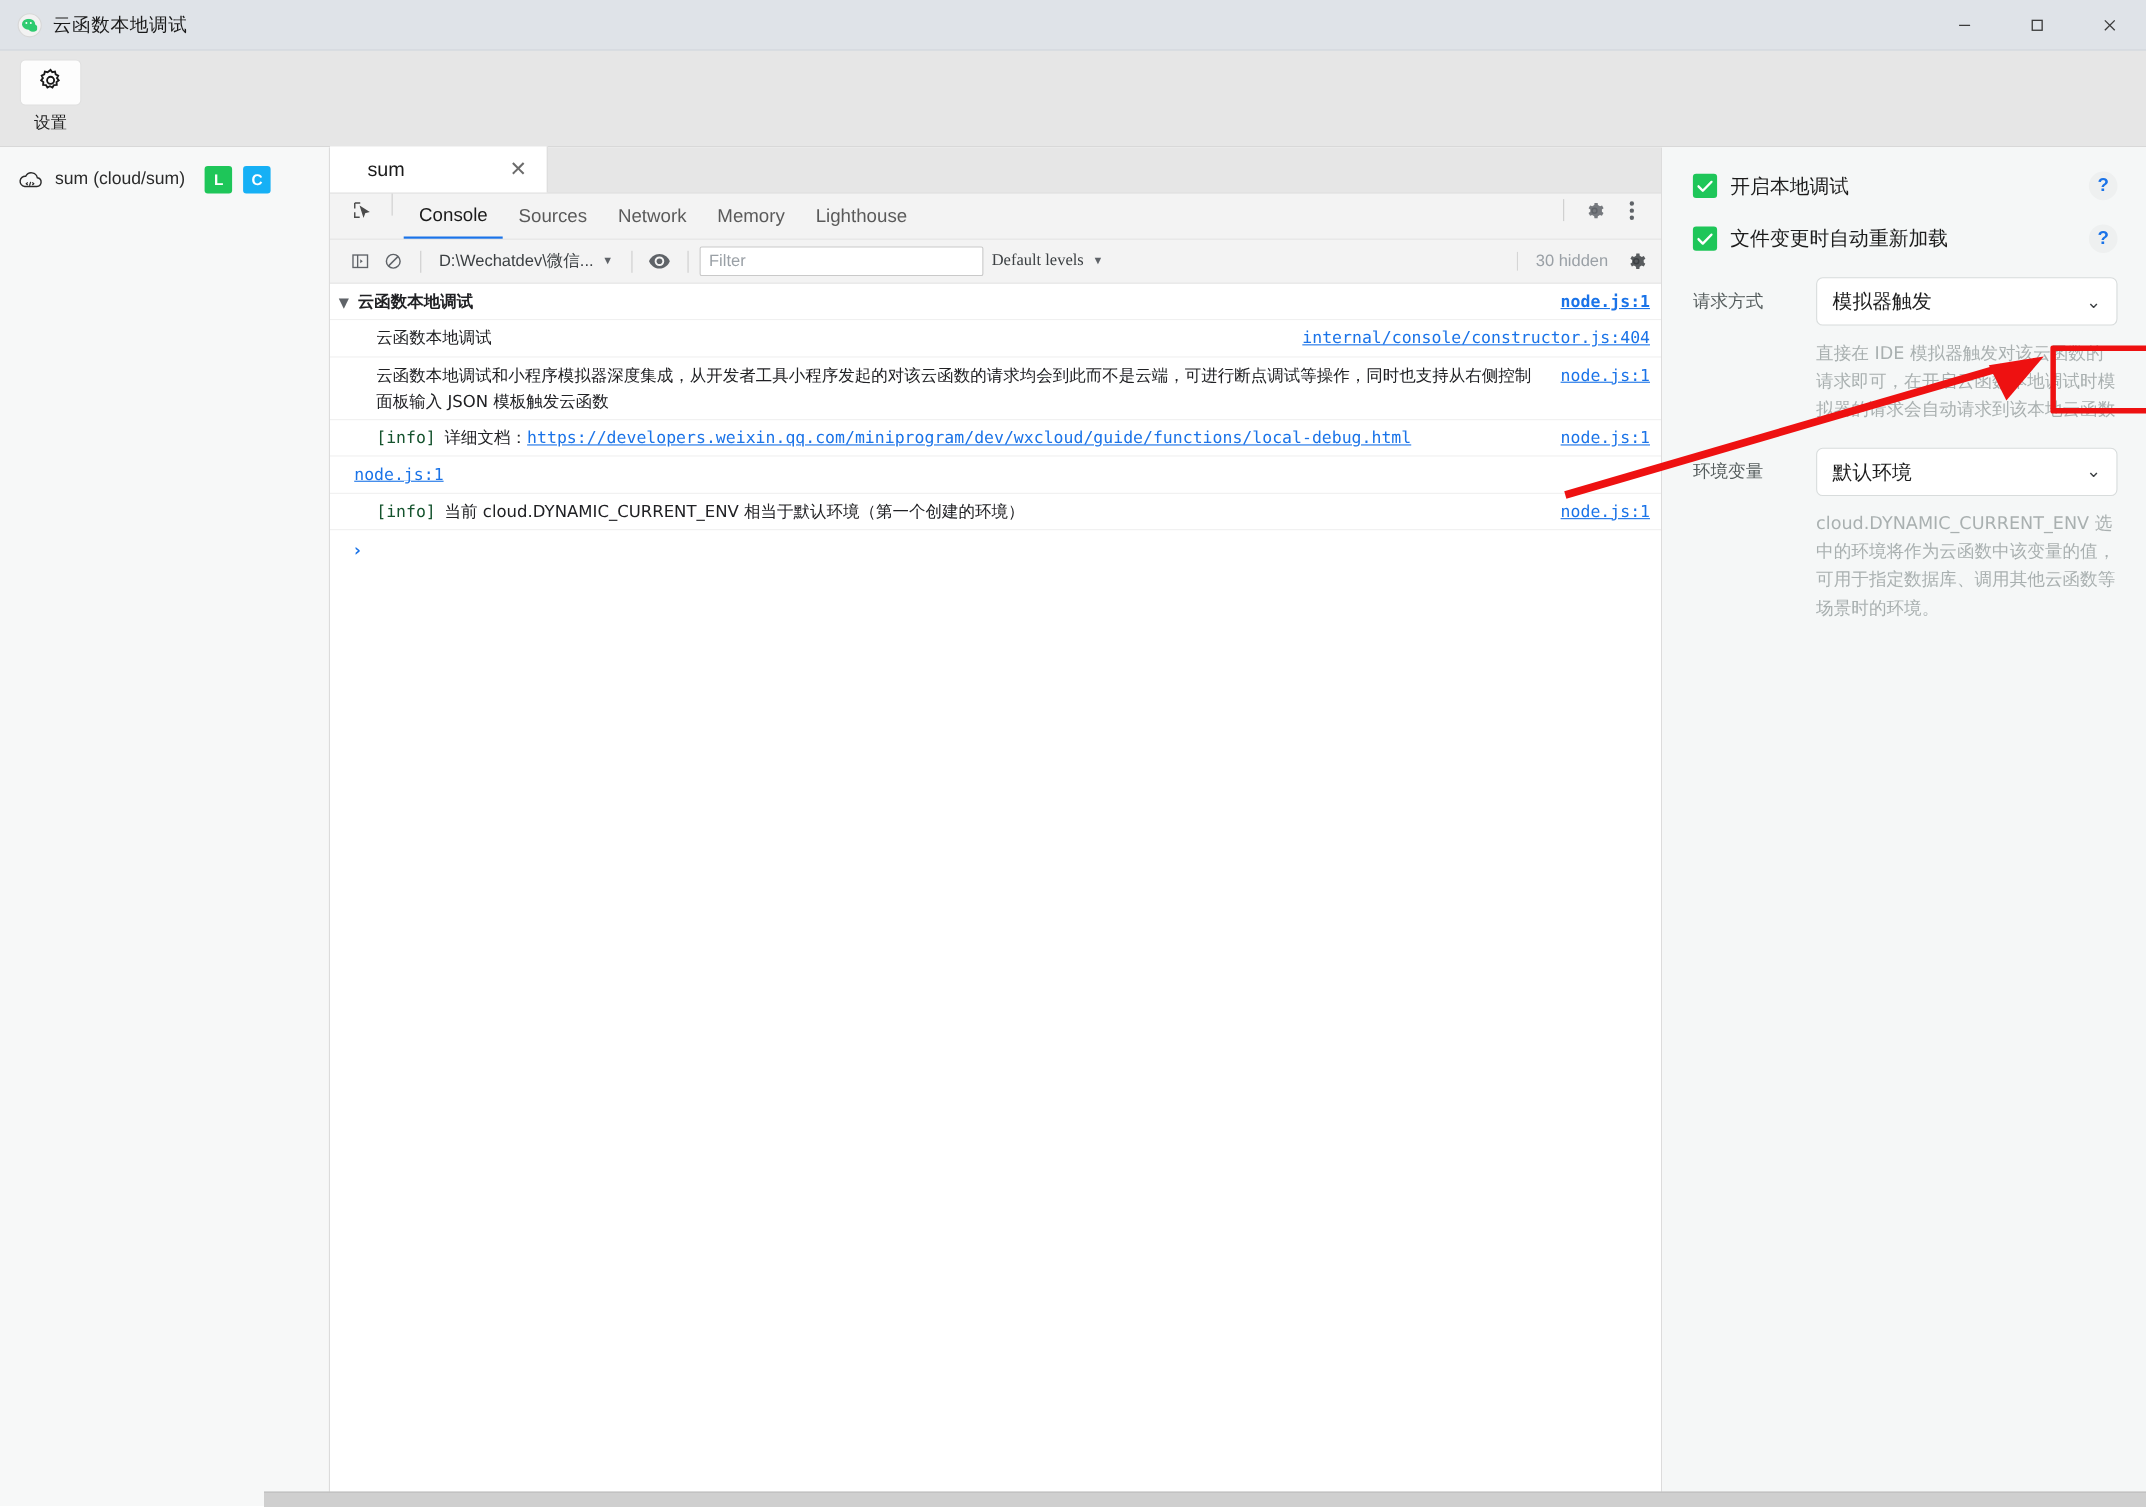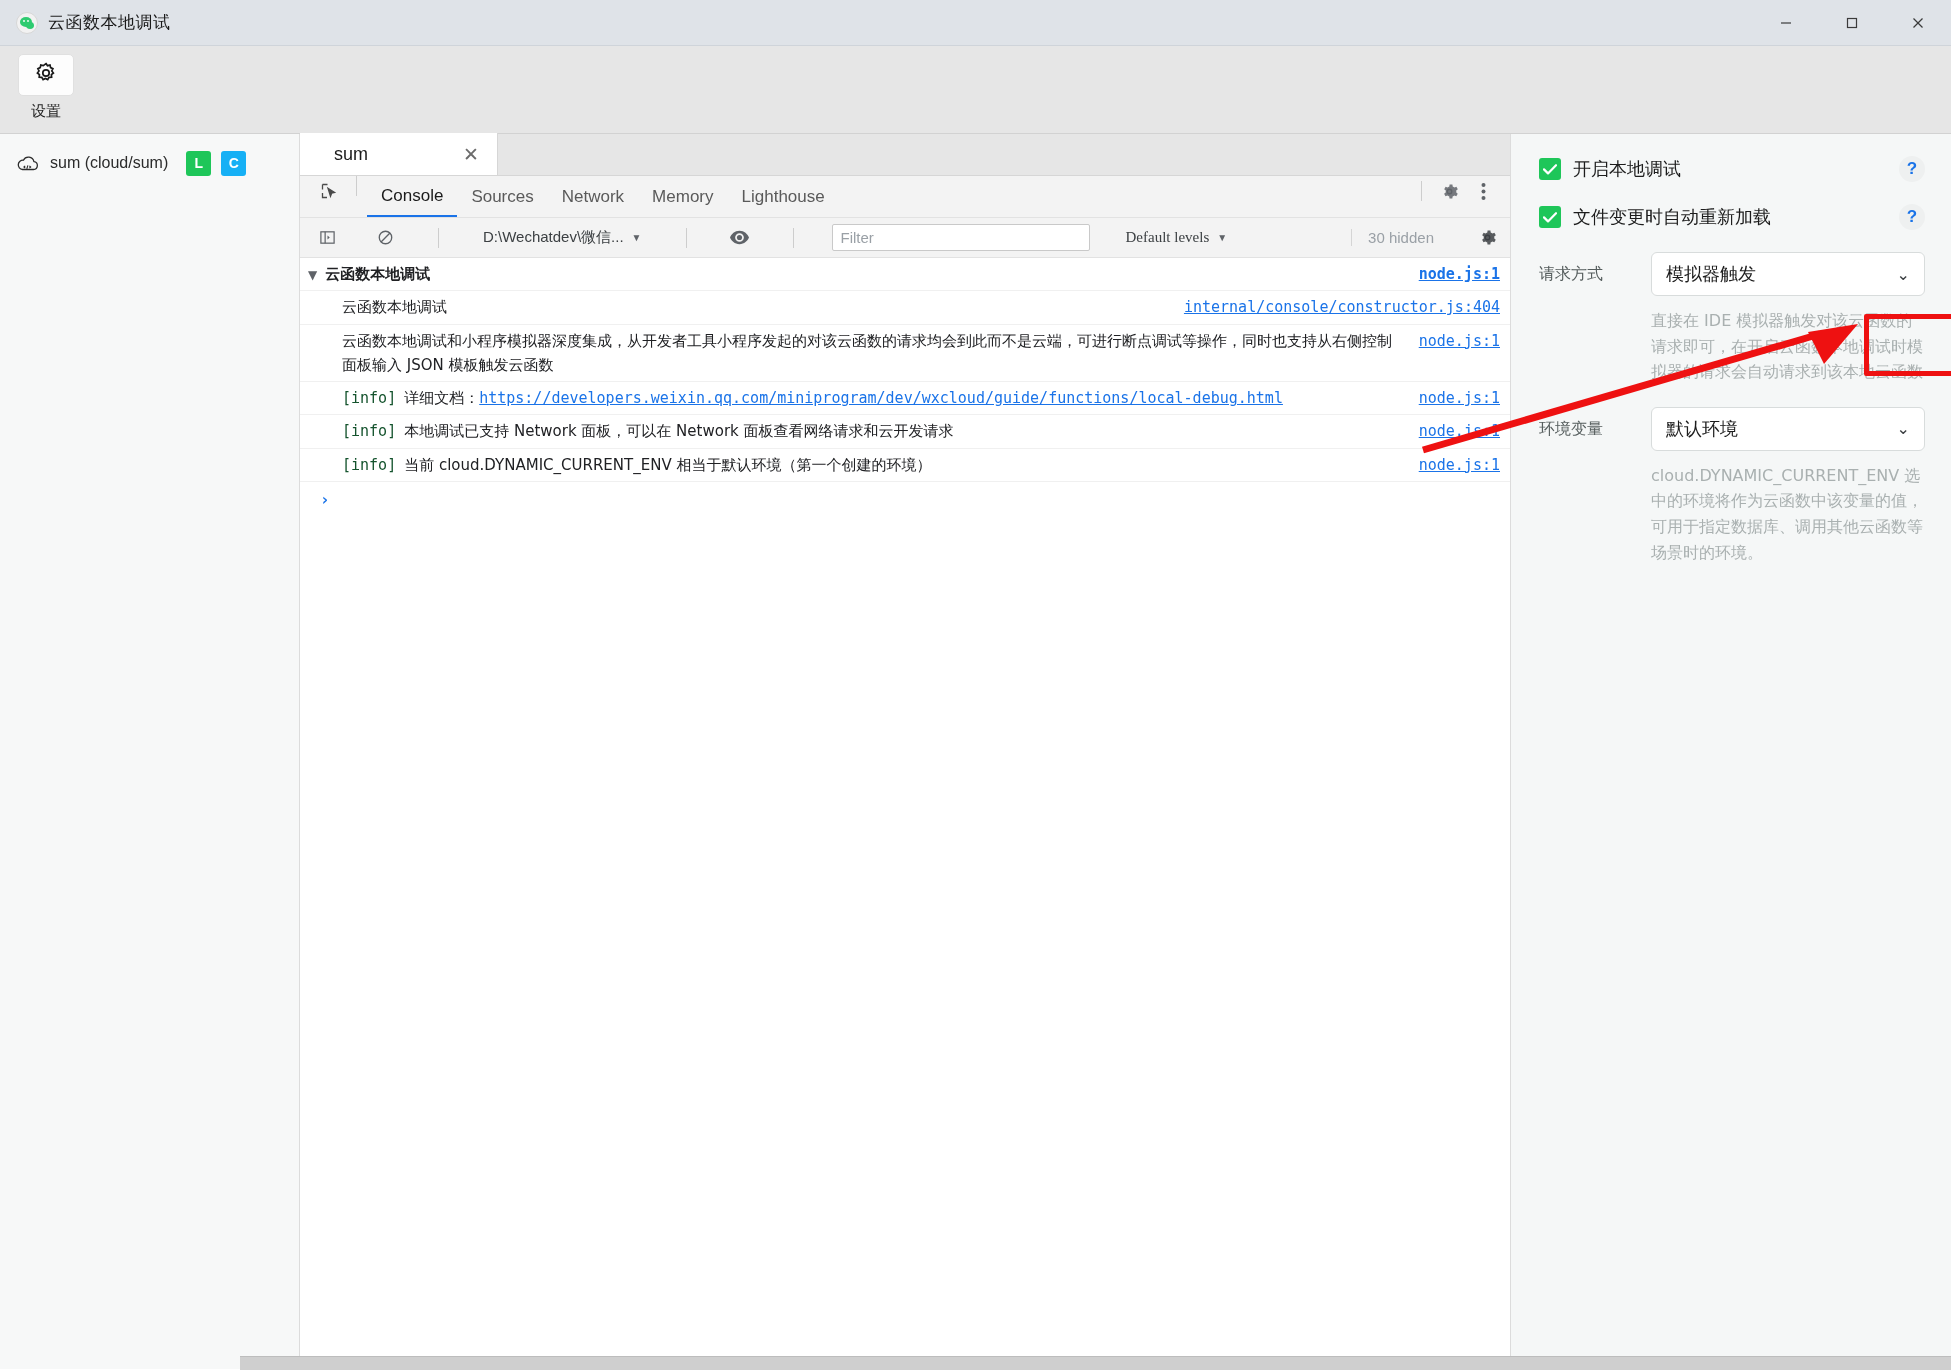--- a/index.html
+++ b/index.html
@@ -152,21 +152,20 @@
     display:flex; align-items:center; justify-content:center;
   }
 
   
   .console-bar {
     height: 40px;
     background: #f3f3f3;
     border-bottom: 1px solid #e2e2e2;
     display:flex; align-items:center;
     padding: 0 8px 0 12px;
-    gap: 28px;
   }
   .cb-icon {
     width: 30px; height: 28px;
     display:flex; align-items:center; justify-content:center;
     color:#5f6368;
   }
   .ctx-select {
     display:flex; align-items:center;
     font-size:15px; color:#3c4043;
     padding: 0 6px; height:28px;
@@ -487,23 +486,20 @@
       </div>
 
       <div class="msg">
         <span class="txt" style="padding-left:20px">
           <span class="lvl">[info]</span><span class="cn">详细文档：</span><span class="src" style="text-decoration:underline">https://developers.weixin.qq.com/miniprogram/dev/wxcloud/guide/functions/local-debug.html</span>
         </span>
         <span class="src">node.js:1</span>
       </div>
 
       <div class="msg">
-        <span class="txt" style="padding-left:20px">
-          <span class="lvl">[info]</span><span class="cn">本地调试已支持 Network 面板，可以在 Network 面板查看网络请求和云开发请求</span>
-        </span>
         <span class="src">node.js:1</span>
       </div>
 
       <div class="msg">
         <span class="txt" style="padding-left:20px">
           <span class="lvl">[info]</span><span class="cn">当前 cloud.DYNAMIC_CURRENT_ENV 相当于默认环境（第一个创建的环境）</span>
         </span>
         <span class="src">node.js:1</span>
       </div>
 

